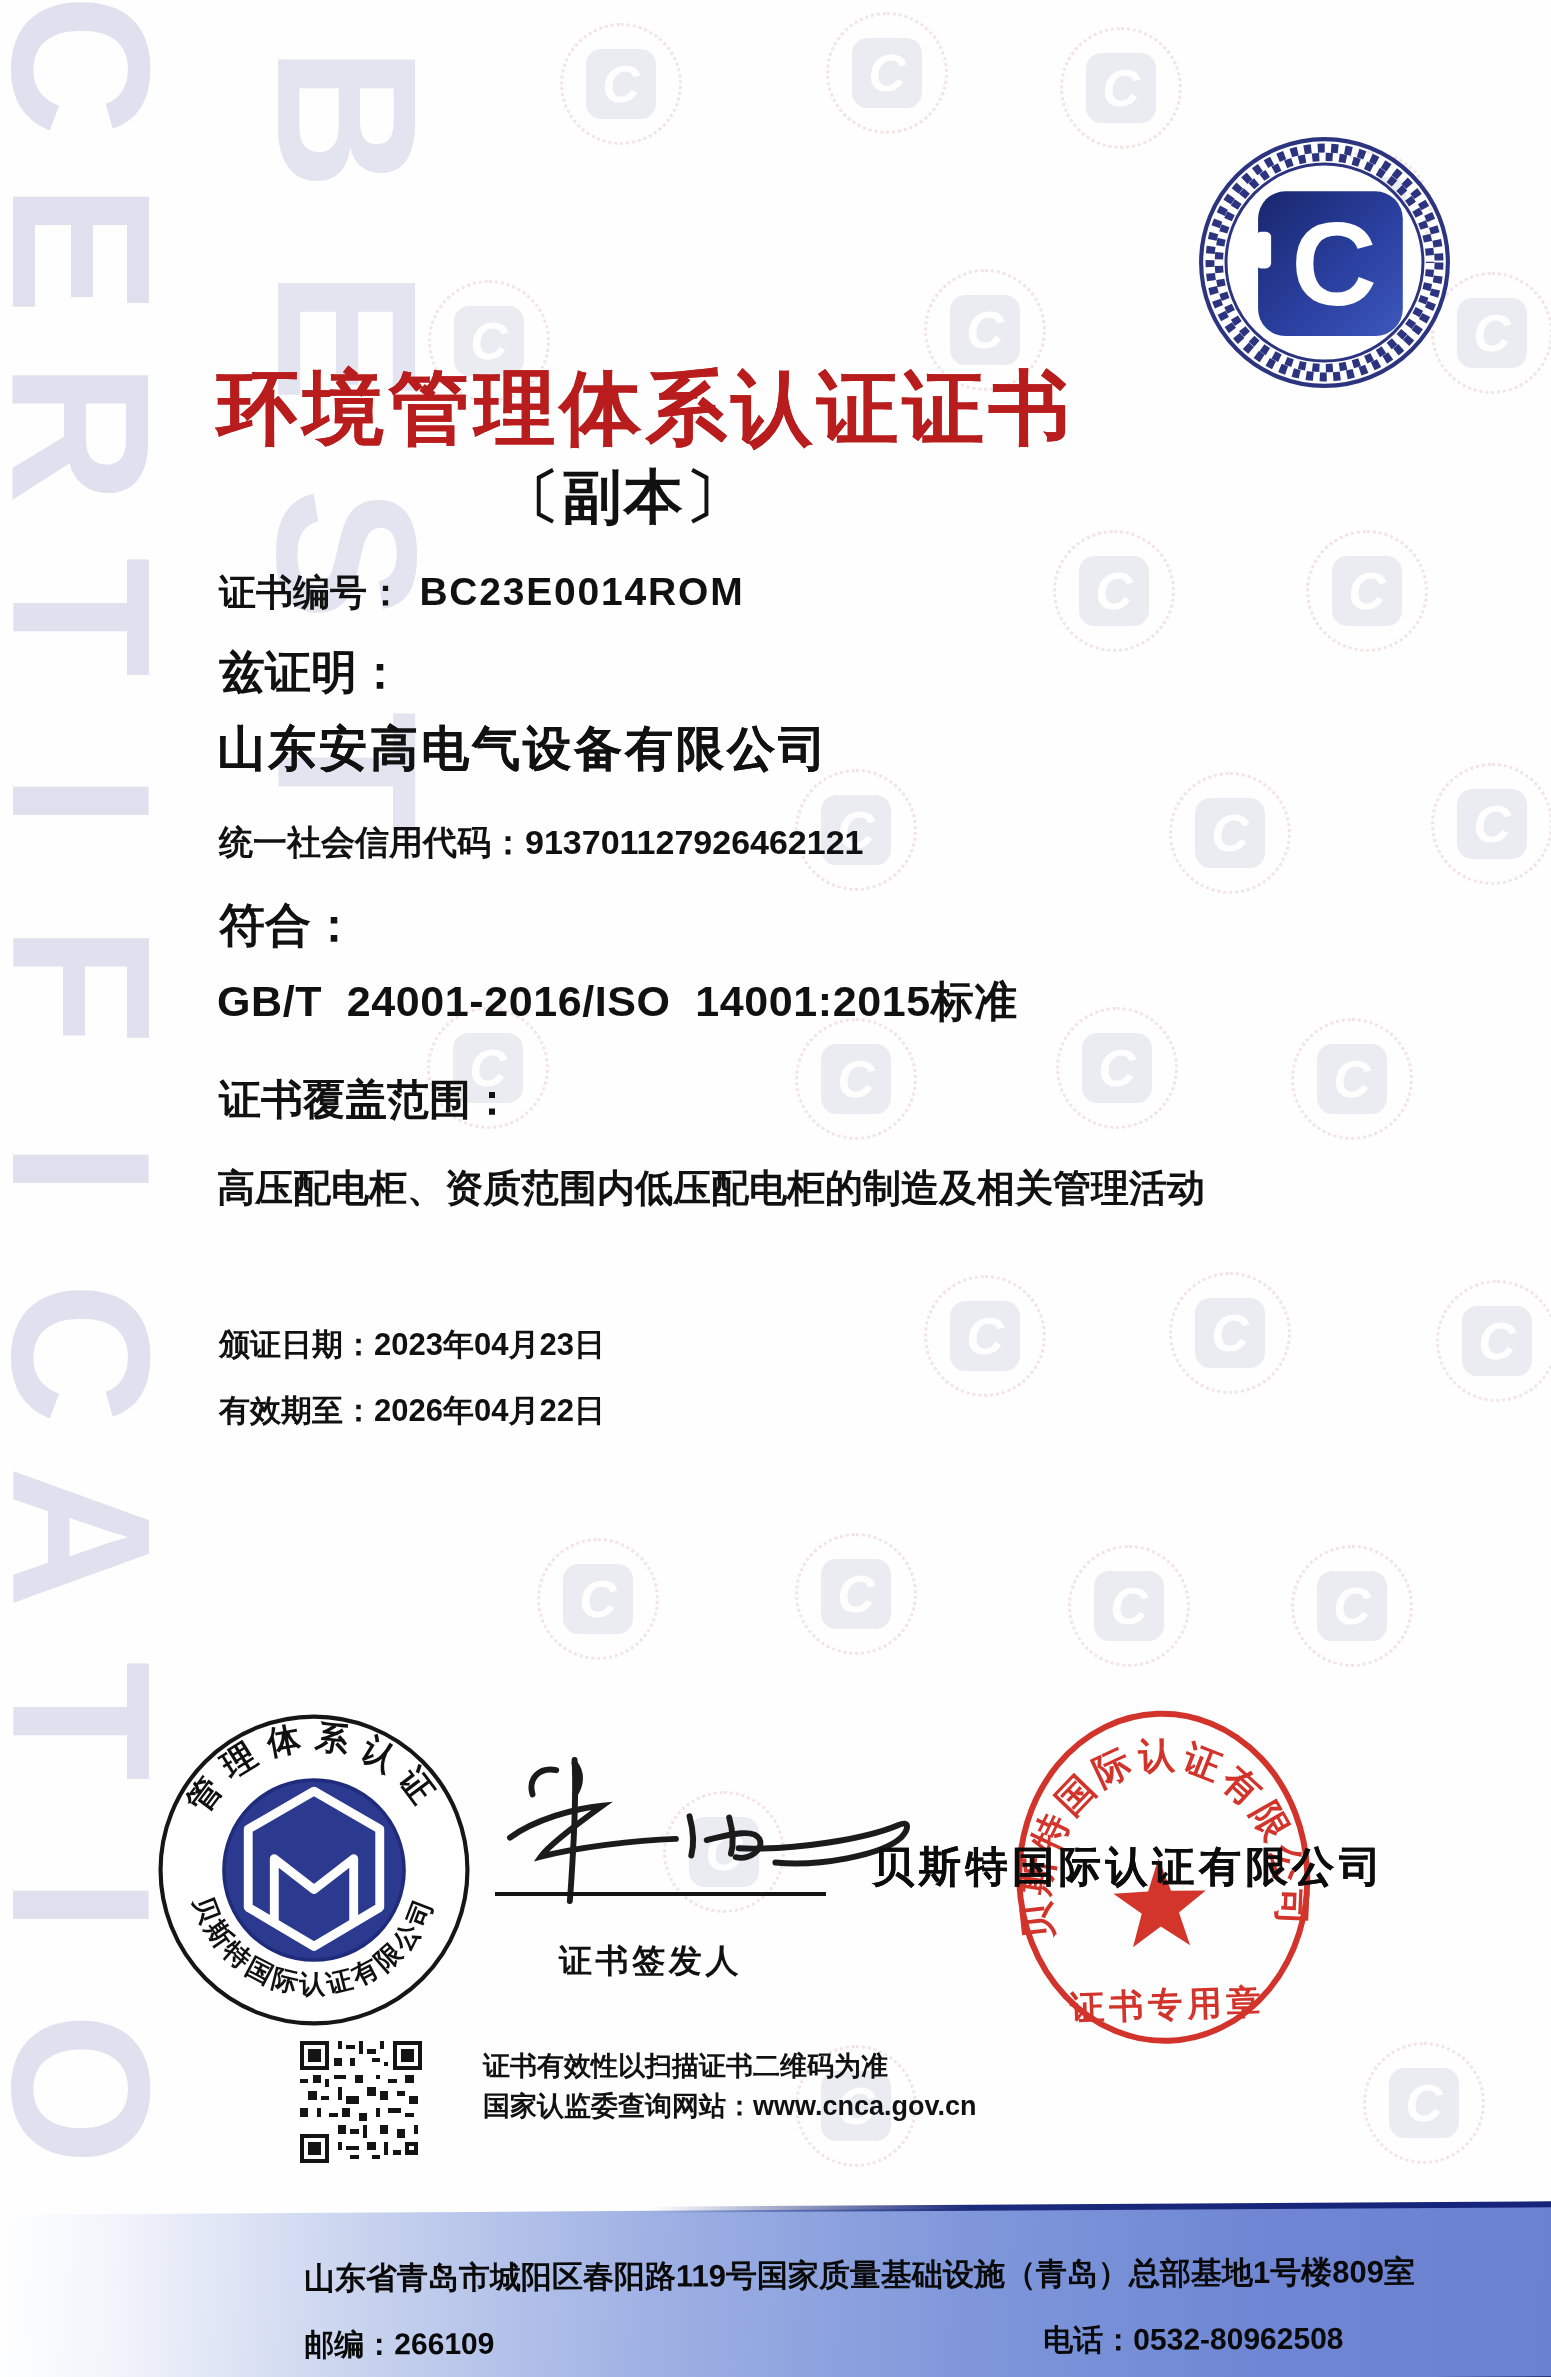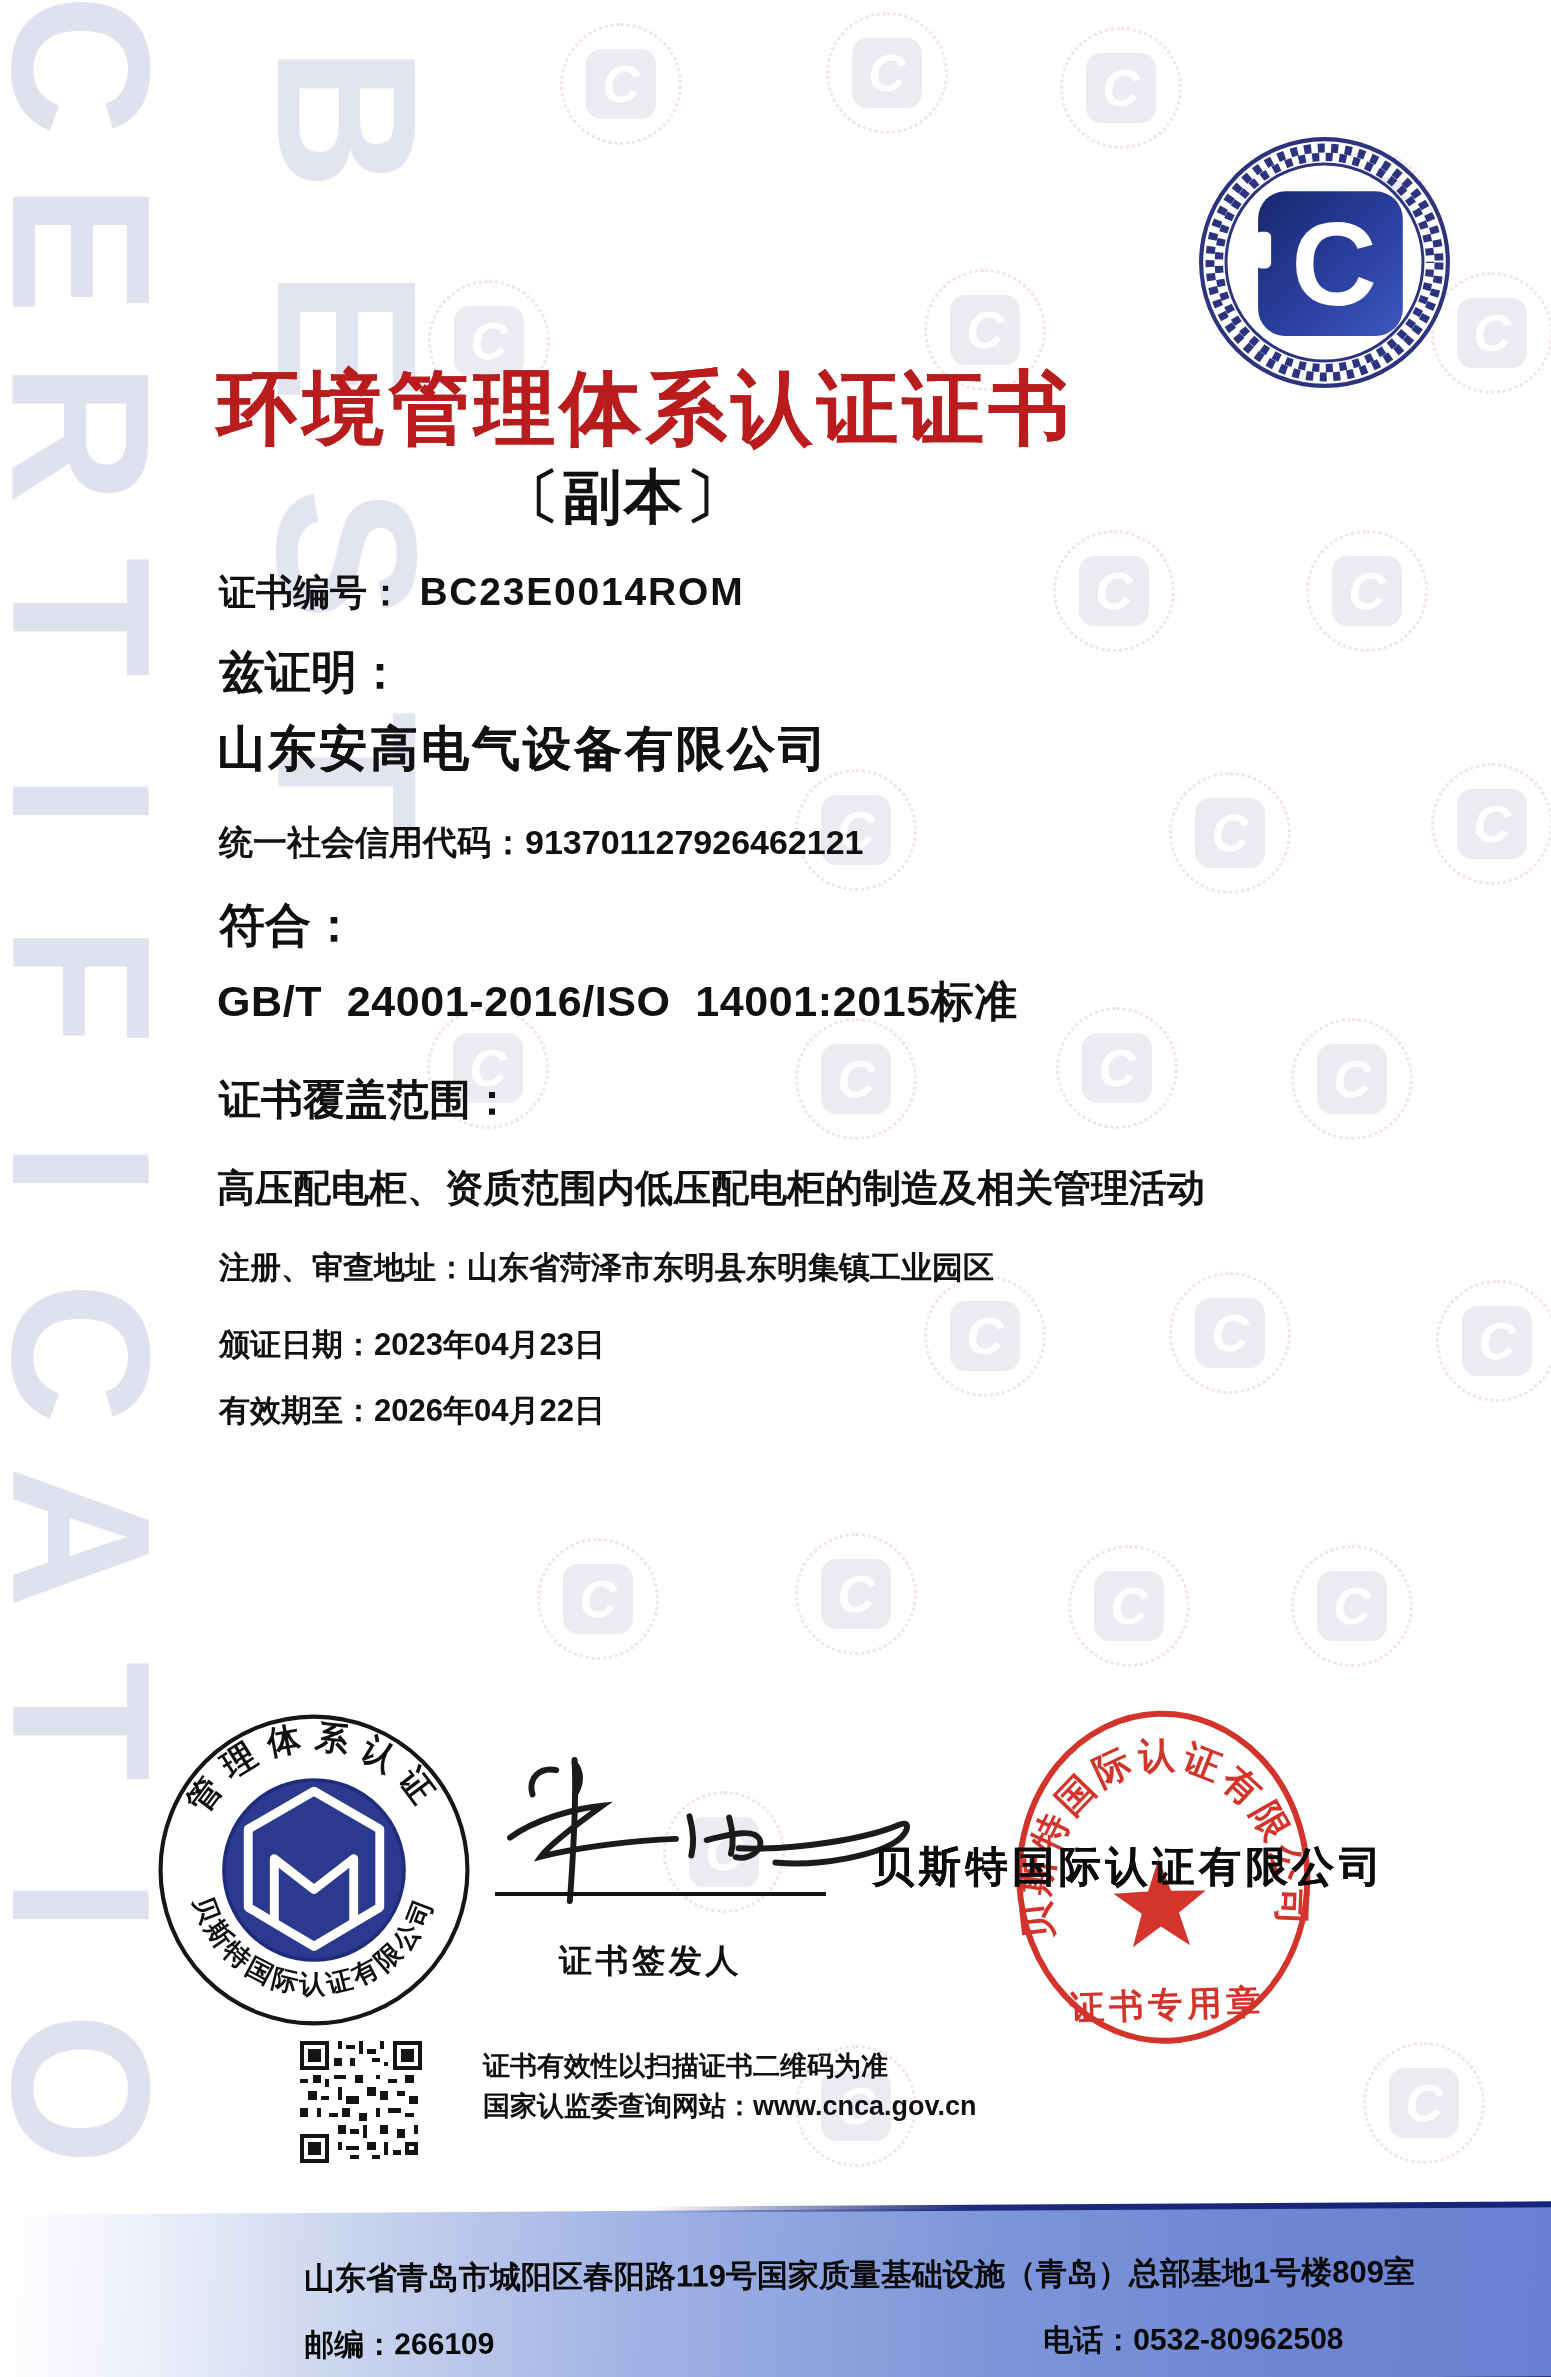--- a/index.html
+++ b/index.html
@@ -222,21 +222,20 @@
   <div class="abs certno b800">
     <span>证书编号：</span><span class="val">BC23E0014ROM</span>
   </div>
   <div class="abs certify b800">兹证明：</div>
   <div class="abs company">山东安高电气设备有限公司</div>
   <div class="abs credit b800">统一社会信用代码：913701127926462121</div>
   <div class="abs conform b800">符合：</div>
   <div class="abs standard">GB/T 24001-2016/ISO 14001:2015标准</div>
   <div class="abs scopelbl b800">证书覆盖范围：</div>
   <div class="abs scope b800">高压配电柜、资质范围内低压配电柜的制造及相关管理活动</div>
-  <div class="abs regaddr b800">注册、审查地址：山东省菏泽市东明县东明集镇工业园区</div>
   <div class="abs issued b800">颁证日期：2023年04月23日</div>
   <div class="abs valid b800">有效期至：2026年04月22日</div>
 
   <svg class="issuer-logo" width="314" height="314" viewBox="0 0 530 530">
     <circle cx="265" cy="265" r="259" fill="#ffffff" stroke="#161616" stroke-width="7"></circle>
     <defs>
       <path id="arcTop" d="M 60,265 A 205,205 0 0 1 470,265"></path>
       <path id="arcBot" d="M 57,265 A 208,208 0 0 0 473,265"></path>
     </defs>
     <text font-size="56" font-weight="800" fill="#101010" letter-spacing="20">

